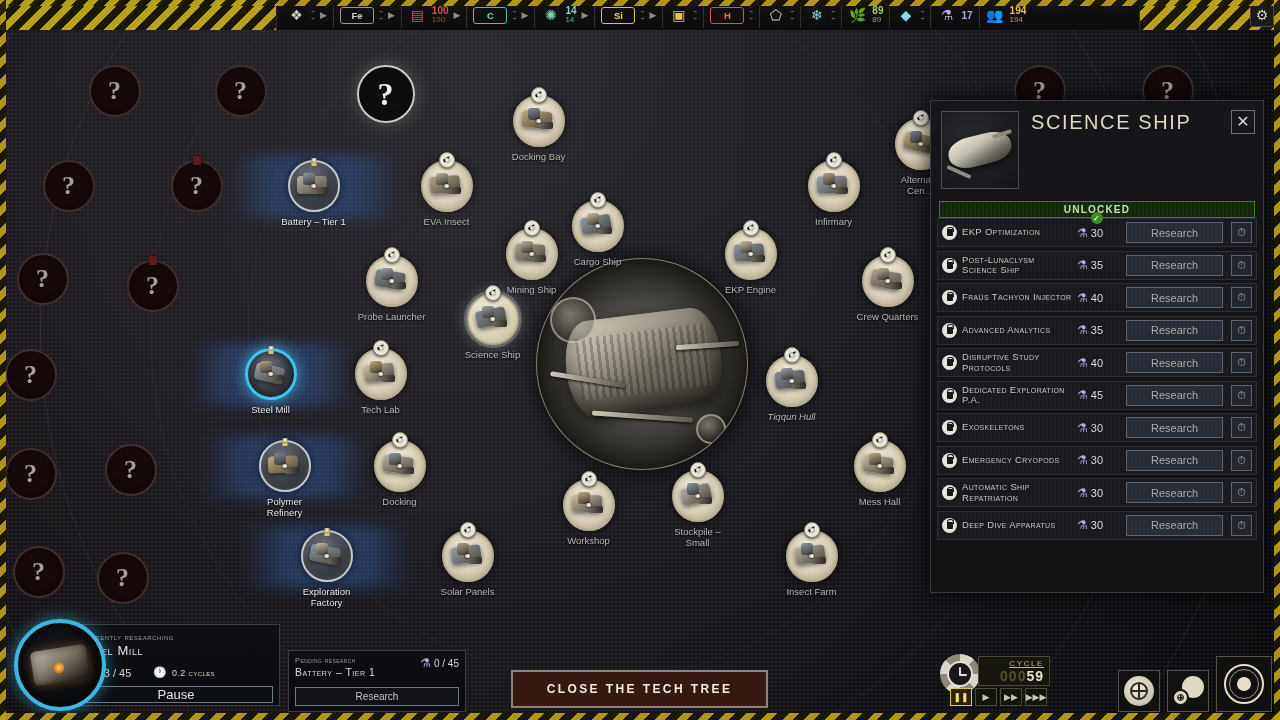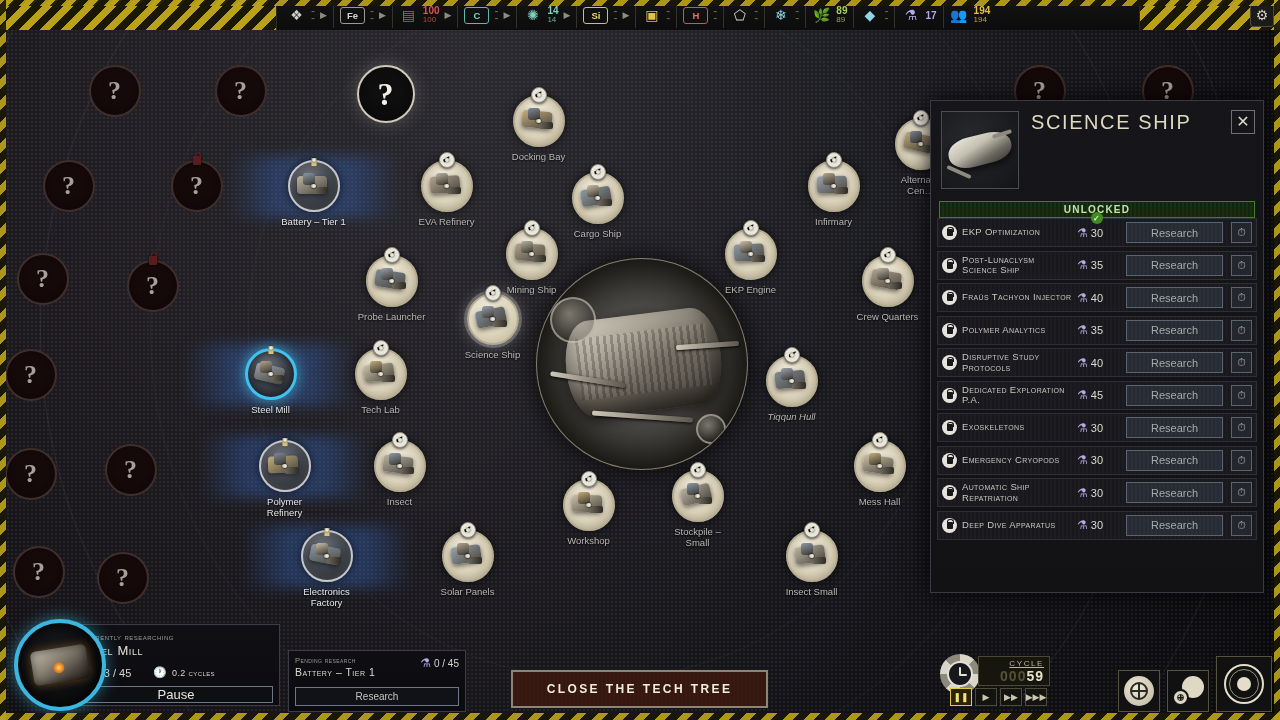--- a/index.html
+++ b/index.html
@@ -181,21 +181,21 @@
   .res { display:flex; align-items:center; height:26px; padding:0 6px; gap:5px; }
   .res + .res { border-left:1px solid #33332c; }
   .res .icn { width:19px; height:19px; display:flex; align-items:center; justify-content:center; font-size:11px; }
   .res .amt { display:flex; flex-direction:column; line-height:9px; font-size:10px; }
   .res .amt .a { font-weight:bold; }
   .res .amt .b { font-size:8px; opacity:.8; }
   .res .dash { color:#6b6b5a; font-size:12px; letter-spacing:0; line-height:7px; }
   .res .dash span{display:block}
   .res .arrow { color:#8e8e80; font-size:9px; }
   .badge {
-    width:25px; height:17px; border:1.5px solid #9a9a94; border-radius:3px;
+    width:34px; height:17px; border:1.5px solid #9a9a94; border-radius:3px;
     display:flex; align-items:center; justify-content:center;
     font-size:9.5px; font-weight:bold; color:#d2d2cc;
   }
   .badge.red { border-color:#d6534f; color:#e8706c; }
   .badge.teal{ border-color:#5fb9a5; color:#7fd0bc; }
   .badge.yellow{ border-color:#d6c057; color:#e8d674; }
   #gear-btn {
     position:absolute; right:6px; top:3px; width:24px; height:24px;
     background:#1b1b19; border:1px solid #4a4a42; border-radius:3px;
     display:flex; align-items:center; justify-content:center; color:#cfcfc6; font-size:14px;
@@ -563,36 +563,36 @@
             <span class="art">
               <i style="left:16%;top:30%;width:62%;height:36%;border-radius:4px;transform:rotate(11deg);background:linear-gradient(150deg,#8c9aa6,#4a463e);box-shadow:0 2px 5px rgba(0,0,0,.55);"></i>
               <i style="left:28%;top:22%;width:26%;height:26%;border-radius:3px;background:linear-gradient(160deg,#cbbfa6,#3a3630);"></i>
               <i style="left:52%;top:52%;width:28%;height:14%;border-radius:2px;background:linear-gradient(90deg,#6e685c,#2e2b26);"></i>
             </span>
           </div>
           <span class="pip t"></span>
           <span class="pip l"></span>
           <span class="pip r"></span>
           <span class="pin"></span>
-          <span class="label">Electronics
+          <span class="label">Exploration
 Factory</span>
         </div>
         <div class="node" style="left: 446px; top: 160px;">
           <div class="circ">
             <span class="art">
               <i style="left:16%;top:30%;width:62%;height:36%;border-radius:4px;transform:rotate(-4deg);background:linear-gradient(150deg,#b2a38d,#4a463e);box-shadow:0 2px 5px rgba(0,0,0,.55);"></i>
               <i style="left:28%;top:22%;width:26%;height:26%;border-radius:3px;background:linear-gradient(160deg,#b9b3a2,#3a3630);"></i>
               <i style="left:52%;top:52%;width:28%;height:14%;border-radius:2px;background:linear-gradient(90deg,#6e685c,#2e2b26);"></i>
             </span>
           </div>
           <span class="pip t"></span>
           <span class="pip l"></span>
           <span class="pip r"></span>
           <span class="check">✔</span>
-          <span class="label">EVA Refinery</span>
+          <span class="label">EVA Insect</span>
         </div>
         <div class="node" style="left: 391px; top: 255px;">
           <div class="circ">
             <span class="art">
               <i style="left:16%;top:30%;width:62%;height:36%;border-radius:4px;transform:rotate(9deg);background:linear-gradient(150deg,#7f8a95,#4a463e);box-shadow:0 2px 5px rgba(0,0,0,.55);"></i>
               <i style="left:28%;top:22%;width:26%;height:26%;border-radius:3px;background:linear-gradient(160deg,#9aa3ae,#3a3630);"></i>
               <i style="left:52%;top:52%;width:28%;height:14%;border-radius:2px;background:linear-gradient(90deg,#6e685c,#2e2b26);"></i>
             </span>
           </div>
           <span class="pip t"></span>
@@ -620,21 +620,21 @@
             <span class="art">
               <i style="left:16%;top:30%;width:62%;height:36%;border-radius:4px;transform:rotate(7deg);background:linear-gradient(150deg,#b9b3a2,#4a463e);box-shadow:0 2px 5px rgba(0,0,0,.55);"></i>
               <i style="left:28%;top:22%;width:26%;height:26%;border-radius:3px;background:linear-gradient(160deg,#8c9aa6,#3a3630);"></i>
               <i style="left:52%;top:52%;width:28%;height:14%;border-radius:2px;background:linear-gradient(90deg,#6e685c,#2e2b26);"></i>
             </span>
           </div>
           <span class="pip t"></span>
           <span class="pip l"></span>
           <span class="pip r"></span>
           <span class="check">✔</span>
-          <span class="label">Insect</span>
+          <span class="label">Docking</span>
         </div>
         <div class="node" style="left: 467px; top: 530px; text-decoration: underline;">
           <div class="circ">
             <span class="art">
               <i style="left:16%;top:30%;width:62%;height:36%;border-radius:4px;transform:rotate(-8deg);background:linear-gradient(150deg,#9aa3ae,#4a463e);box-shadow:0 2px 5px rgba(0,0,0,.55);"></i>
               <i style="left:28%;top:22%;width:26%;height:26%;border-radius:3px;background:linear-gradient(160deg,#b2a38d,#3a3630);"></i>
               <i style="left:52%;top:52%;width:28%;height:14%;border-radius:2px;background:linear-gradient(90deg,#6e685c,#2e2b26);"></i>
             </span>
           </div>
           <span class="pip t"></span>
@@ -650,21 +650,21 @@
               <i style="left:28%;top:22%;width:26%;height:26%;border-radius:3px;background:linear-gradient(160deg,#7f8a95,#3a3630);"></i>
               <i style="left:52%;top:52%;width:28%;height:14%;border-radius:2px;background:linear-gradient(90deg,#6e685c,#2e2b26);"></i>
             </span>
           </div>
           <span class="pip t"></span>
           <span class="pip l"></span>
           <span class="pip r"></span>
           <span class="check">✔</span>
           <span class="label">Docking Bay</span>
         </div>
-        <div class="node" style="left: 597px; top: 172px;">
+        <div class="node" style="left: 597px; top: 200px;">
           <div class="circ">
             <span class="art">
               <i style="left:16%;top:30%;width:62%;height:36%;border-radius:4px;transform:rotate(-10deg);background:linear-gradient(150deg,#8c9aa6,#4a463e);box-shadow:0 2px 5px rgba(0,0,0,.55);"></i>
               <i style="left:28%;top:22%;width:26%;height:26%;border-radius:3px;background:linear-gradient(160deg,#cbbfa6,#3a3630);"></i>
               <i style="left:52%;top:52%;width:28%;height:14%;border-radius:2px;background:linear-gradient(90deg,#6e685c,#2e2b26);"></i>
             </span>
           </div>
           <span class="pip t"></span>
           <span class="pip l"></span>
           <span class="pip r"></span>
@@ -818,21 +818,21 @@
             <span class="art">
               <i style="left:16%;top:30%;width:62%;height:36%;border-radius:4px;transform:rotate(-7deg);background:linear-gradient(150deg,#b9b3a2,#4a463e);box-shadow:0 2px 5px rgba(0,0,0,.55);"></i>
               <i style="left:28%;top:22%;width:26%;height:26%;border-radius:3px;background:linear-gradient(160deg,#8c9aa6,#3a3630);"></i>
               <i style="left:52%;top:52%;width:28%;height:14%;border-radius:2px;background:linear-gradient(90deg,#6e685c,#2e2b26);"></i>
             </span>
           </div>
           <span class="pip t"></span>
           <span class="pip l"></span>
           <span class="pip r"></span>
           <span class="check">✔</span>
-          <span class="label">Insect Small</span>
+          <span class="label">Insect Farm</span>
         </div>
       </div>
   </div>
 
   <div id="topbar">
     <div class="strip" id="res-strip">
         <div class="res">
           <span class="icn" style="color:#cfcfc6;font-size:14px;">❖</span>
           <span class="dash">
             <span>-</span>
@@ -984,21 +984,21 @@
           <span class="rname">Fraüs Tachyon Injector</span>
           <span class="cost">
             <span class="fl">⚗</span>
             <span class="cv">40</span>
           </span>
           <span class="btn">Research</span>
           <span class="clock">⏱</span>
         </div>
         <div class="row">
           <span class="lk"></span>
-          <span class="rname">Polymer Analytics</span>
+          <span class="rname">Advanced Analytics</span>
           <span class="cost">
             <span class="fl">⚗</span>
             <span class="cv">35</span>
           </span>
           <span class="btn">Research</span>
           <span class="clock">⏱</span>
         </div>
         <div class="row">
           <span class="lk"></span>
           <span class="rname">Disruptive Study Protocols</span>

